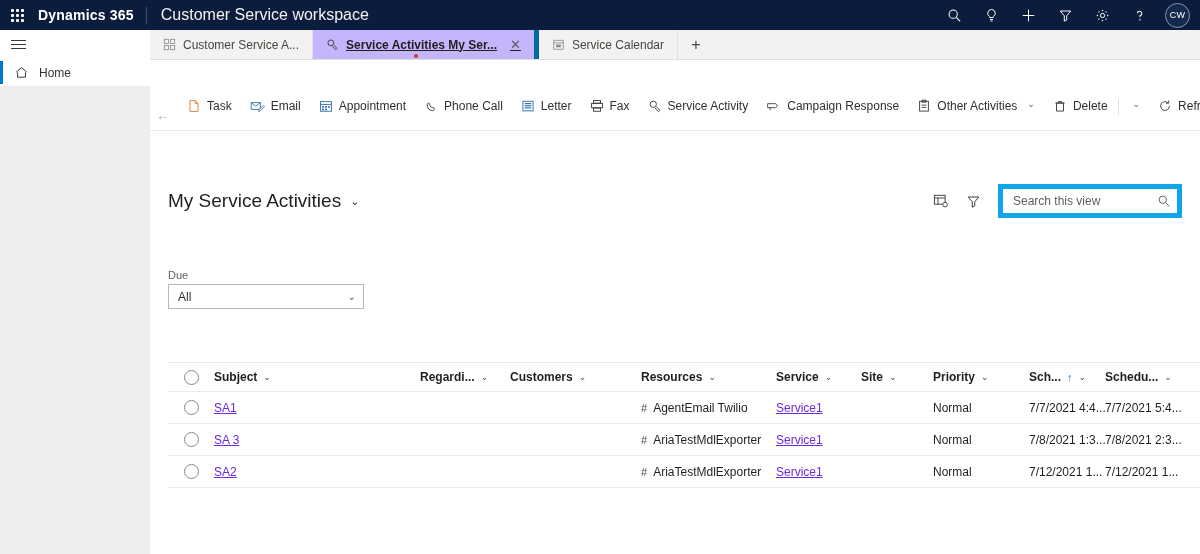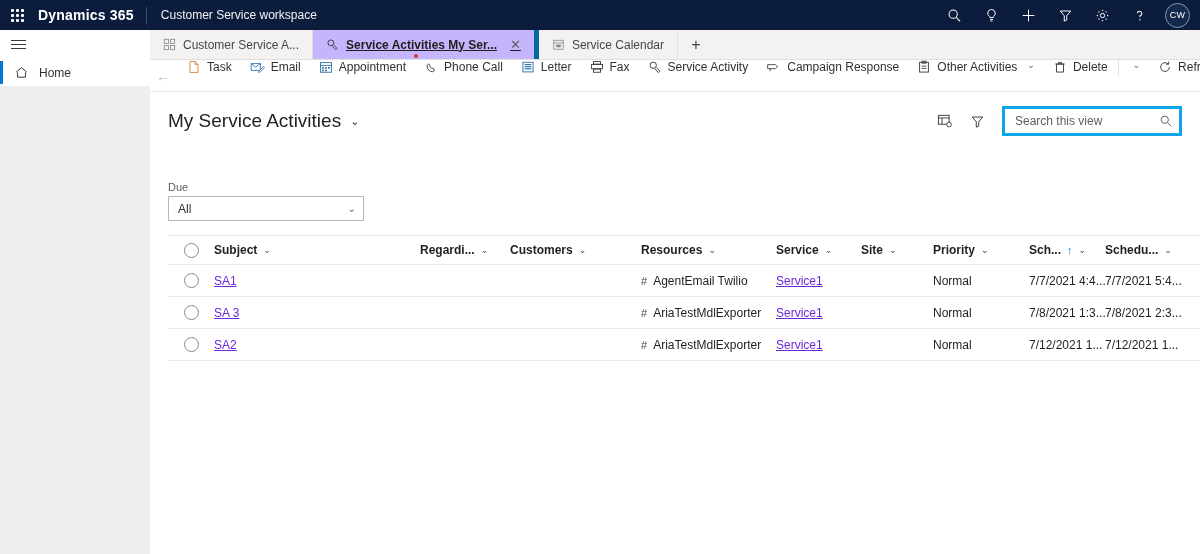--- a/index.html
+++ b/index.html
@@ -50,21 +50,21 @@
     font-weight: bold;
     letter-spacing: .2px;
     padding: 0 12px 0 4px;
   }
   .topdivider {
     width: 1px;
     height: 17px;
     background: #3e4f6e;
   }
   .app-name {
-    font-size: 12px;
+    font-size: 16px;
     padding-left: 14px;
     color: #f3f2f1;
   }
   .top-right {
     position: absolute;
     right: 6px;
     top: 0;
     height: 30px;
     display: flex;
     align-items: center;
@@ -150,20 +150,21 @@
     color: #323130;
   }
 
   
   .main {
     flex: 1;
     display: flex;
     flex-direction: column;
     background: #ffffff;
     min-width: 0;
+    gap: 39px;
   }
 
   
   .tabstrip {
     height: 29px;
     background: #f3f2f1;
     display: flex;
     align-items: stretch;
     border-bottom: 1px solid #e1dfdd;
     position: relative;
@@ -273,21 +274,21 @@
   .hicon {
     width: 26px;
     height: 26px;
     display: flex;
     align-items: center;
     justify-content: center;
   }
   .searchbox {
     width: 160px;
     height: 24px;
-    border: 3px solid #0ea5e9;
+    border: 5px solid #0ea5e9;
     display: flex;
     align-items: center;
     padding: 0 6px 0 8px;
     margin-left: 6px;
     background: #ffffff;
   }
   .searchbox input {
     border: none;
     outline: none;
     font-size: 12px;
@@ -300,21 +301,20 @@
   .searchbox input::placeholder { color: #605e5c; }
 
   
   .filterrow {
     padding: 12px 18px 0 18px;
   }
   .field-label {
     font-size: 11px;
     color: #605e5c;
     margin-bottom: 3px;
-    margin-top: 33px;
   }
   .select-box {
     width: 178px;
     height: 23px;
     border: 1px solid #b9b7b5;
     display: flex;
     align-items: center;
     padding: 0 7px 0 9px;
     font-size: 12px;
     color: #323130;

